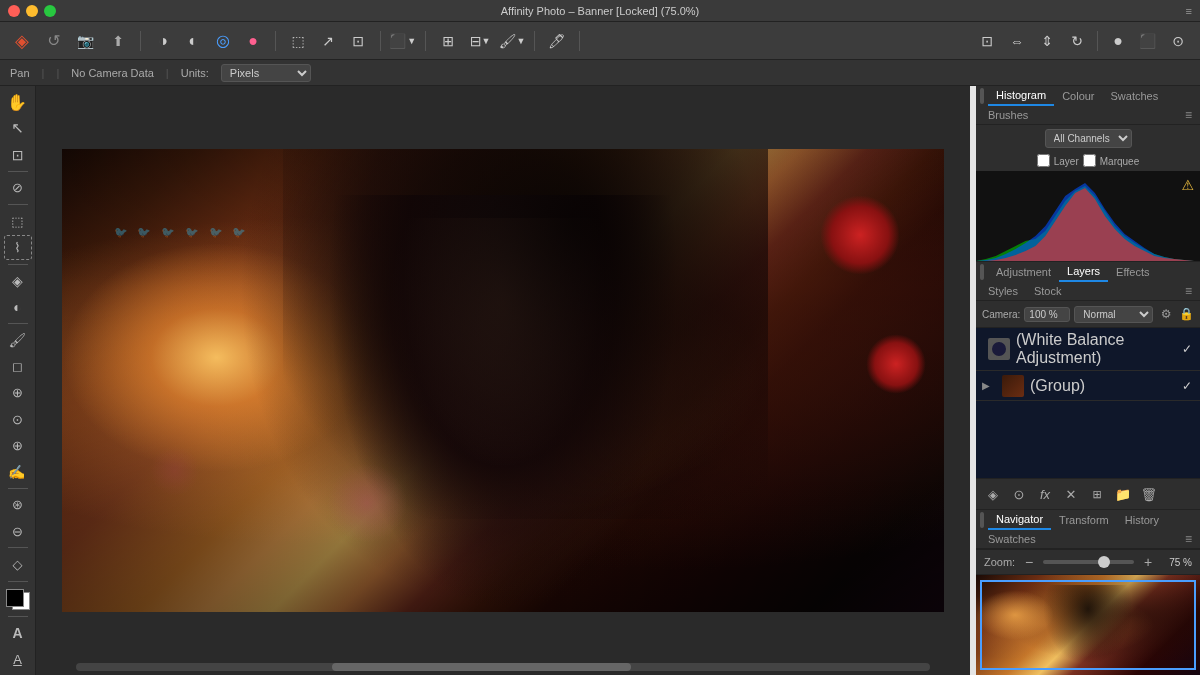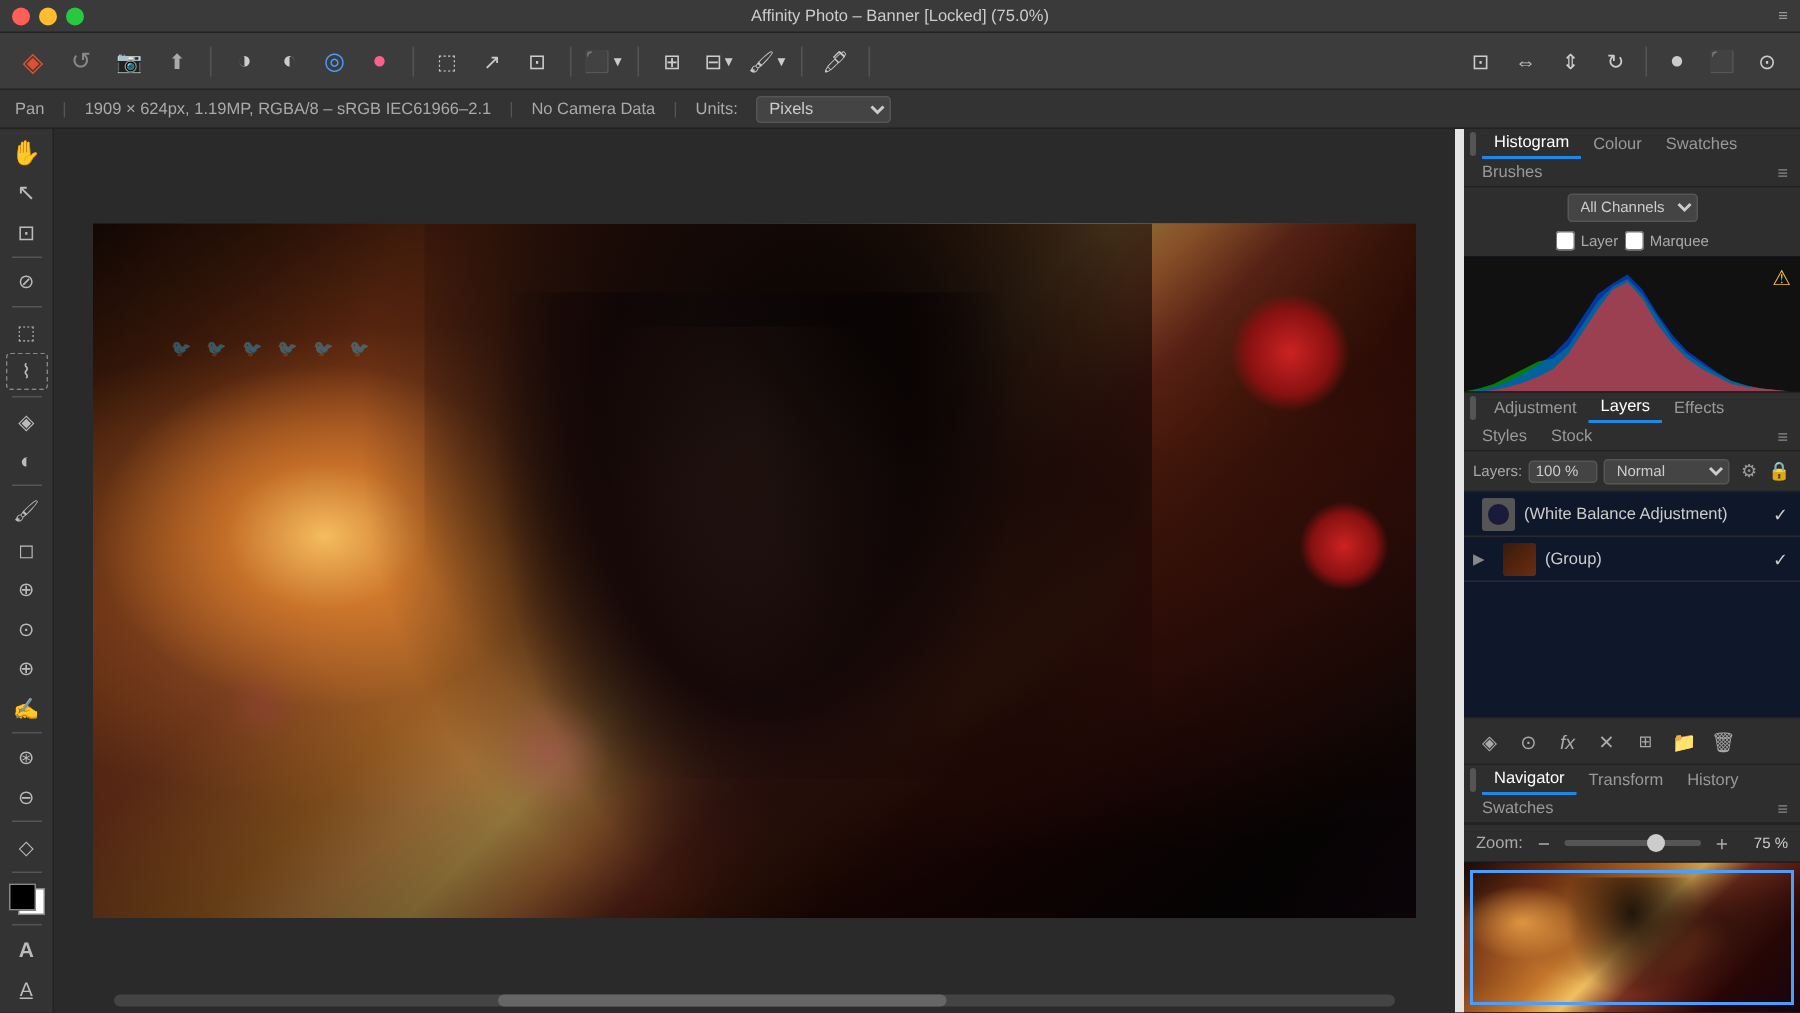--- a/index.html
+++ b/index.html
@@ -409,21 +409,21 @@
       border-radius: 2px;
       display: flex;
       align-items: center;
       justify-content: center;
       font-size: 10px;
       overflow: hidden;
       flex-shrink: 0;
     }
     .layer-name {
       flex: 1;
-      font-size: 11px;
+      font-size: 16px;
       color: #ccc;
     }
     .layer-expand {
       width: 14px;
       color: #888;
       font-size: 10px;
     }
 
     
     .layers-actions {
@@ -639,21 +639,20 @@
     <div class="toolbar-separator"></div>
     <div class="toolbar-btn" style="font-size:16px;">●</div>
     <div class="toolbar-btn" style="font-size:14px;">⬛</div>
     <div class="toolbar-btn" style="font-size:14px;">⊙</div>
   </div>
 </div>
 
 <div id="info-bar">
   <span>Pan</span>
   <span class="separator">|</span>
-  <span>1909 × 624px, 1.19MP, RGBA/8 – sRGB IEC61966–2.1</span>
   <span class="separator">|</span>
   <span>No Camera Data</span>
   <span class="separator">|</span>
   <span>Units:</span>
   <select class="units-select">
     <option>Pixels</option>
     <option>Inches</option>
     <option>Centimetres</option>
   </select>
 </div>
@@ -776,21 +775,21 @@
       <div class="panel-tab active">Layers</div>
       <div class="panel-tab">Effects</div>
       <div class="panel-tab">Styles</div>
       <div class="panel-tab">Stock</div>
       <div class="panel-menu-btn">≡</div>
     </div>
 
     <div id="layers-panel">
 
       <div class="layers-toolbar">
-        <span class="opacity-label">Layers:</span>
+        <span class="opacity-label">Camera:</span>
         <input class="opacity-input" type="text" value="100 %" style="">
         <select class="blend-select">
           <option>Normal</option>
           <option>Multiply</option>
           <option>Screen</option>
           <option>Overlay</option>
         </select>
         <div class="layers-settings-btn">⚙</div>
         <div class="lock-icon">🔒</div>
       </div>

